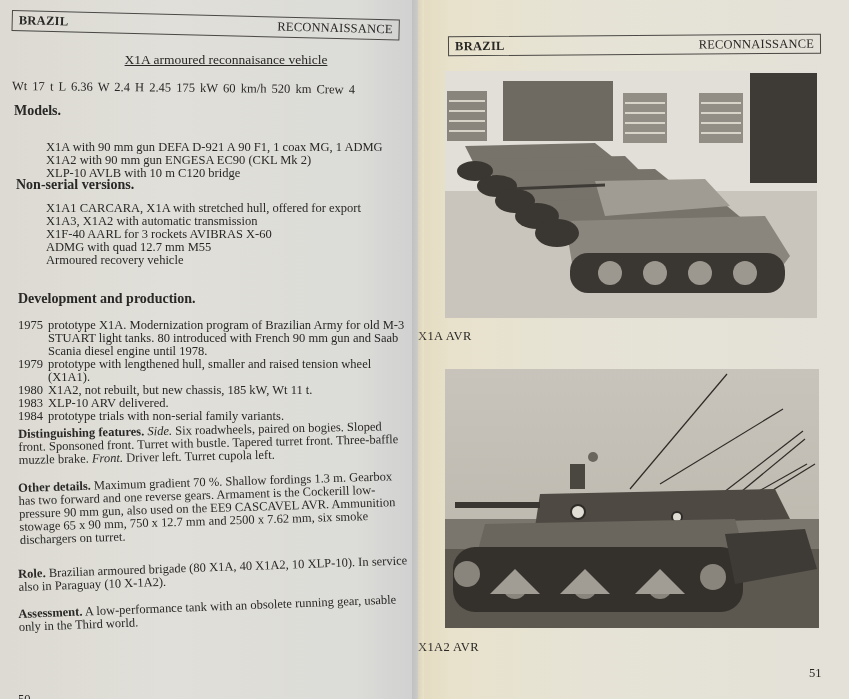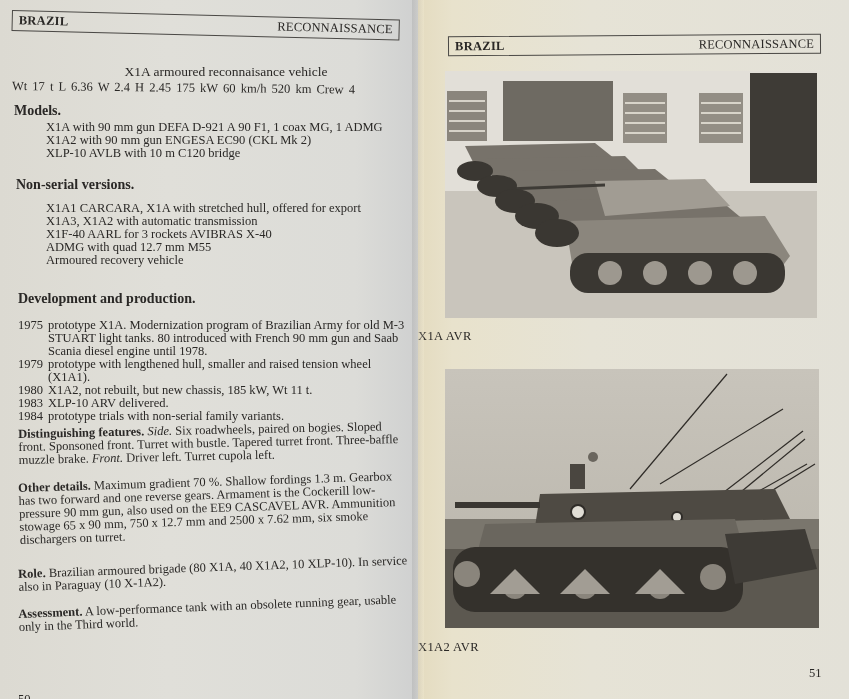--- a/index.html
+++ b/index.html
@@ -26,24 +26,24 @@
       position: absolute; border: 1px solid #4a4845; height: 18px;
       display: flex; justify-content: space-between; align-items: center;
       padding: 0 6px; box-sizing: border-box; font-size: 12.5px;
     }
     .left-head { left: 12px; top: 10px; width: 388px; transform: rotate(1.4deg); transform-origin: left top; height: 21px; }
     .right-head { left: 30px; top: 35px; width: 373px; transform: rotate(-0.4deg); height: 20px; }
     .rh-country { font-weight: bold; letter-spacing: 0.3px; }
     .rh-category { letter-spacing: 0.2px; }
 
     .text-block { position: absolute; left: 18px; width: 392px; font-size: 12.5px; line-height: 13px; }
-    .title { position: absolute; left: 0; width: 452px; top: 64px; text-align: center; font-size: 13.5px; }
+    .title { position: absolute; left: 0; width: 452px; top: 52px; text-align: center; font-size: 13.5px; text-decoration: underline; }
     .specs { top: 80px; font-size: 12.5px; word-spacing: 2px; transform: rotate(0.6deg); transform-origin: left; }
     .heading { font-weight: bold; font-size: 14px; }
-    .indent-list { padding-left: 28px; margin-top: 4px; }
+    .indent-list { padding-left: 28px; margin-top: 24px; }
     .indent-list div { white-space: nowrap; }
     .dev-row { display: flex; }
     .dev-year { width: 30px; flex: none; }
     .dev-text { flex: 1; }
     .para { text-align: left; }
     .para .lbl { font-weight: bold; }
     .para i { font-style: italic; }
 
     .photo {
       position: absolute; overflow: hidden;
@@ -74,21 +74,21 @@
       <div>X1A2 with 90 mm gun ENGESA EC90 (CKL Mk 2)</div>
       <div>XLP-10 AVLB with 10 m C120 bridge</div>
     </div>
   </div>
 
   <div class="text-block" style="top:178px;">
     <div class="heading" style="margin-left:-2px;">Non-serial versions.</div>
     <div class="indent-list" style="margin-top:11px;">
       <div>X1A1 CARCARA, X1A with stretched hull, offered for export</div>
       <div>X1A3, X1A2 with automatic transmission</div>
-      <div>X1F-40 AARL for 3 rockets AVIBRAS X-40</div>
+      <div>X1F-40 AARL for 3 rockets AVIBRAS X-60</div>
       <div>ADMG with quad 12.7 mm M55</div>
       <div>Armoured recovery vehicle</div>
     </div>
   </div>
 
   <div class="text-block" style="top:292px;">
     <div class="heading">Development and production.</div>
     <div style="margin-top:14px;">
       <div class="dev-row">
         <span class="dev-year">1975</span>

